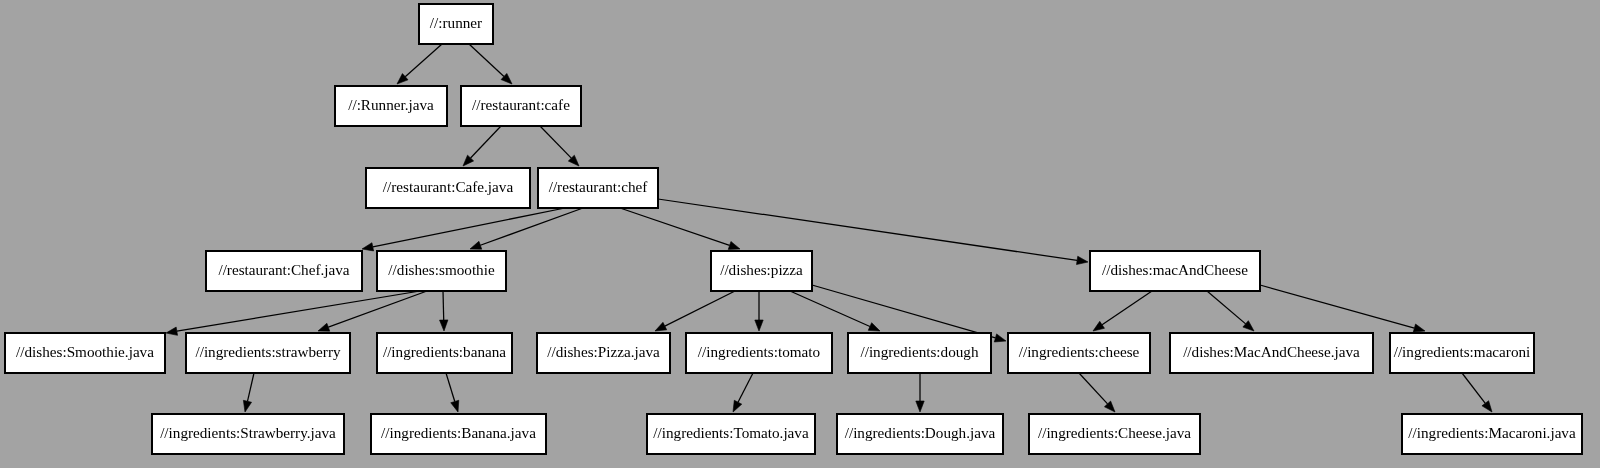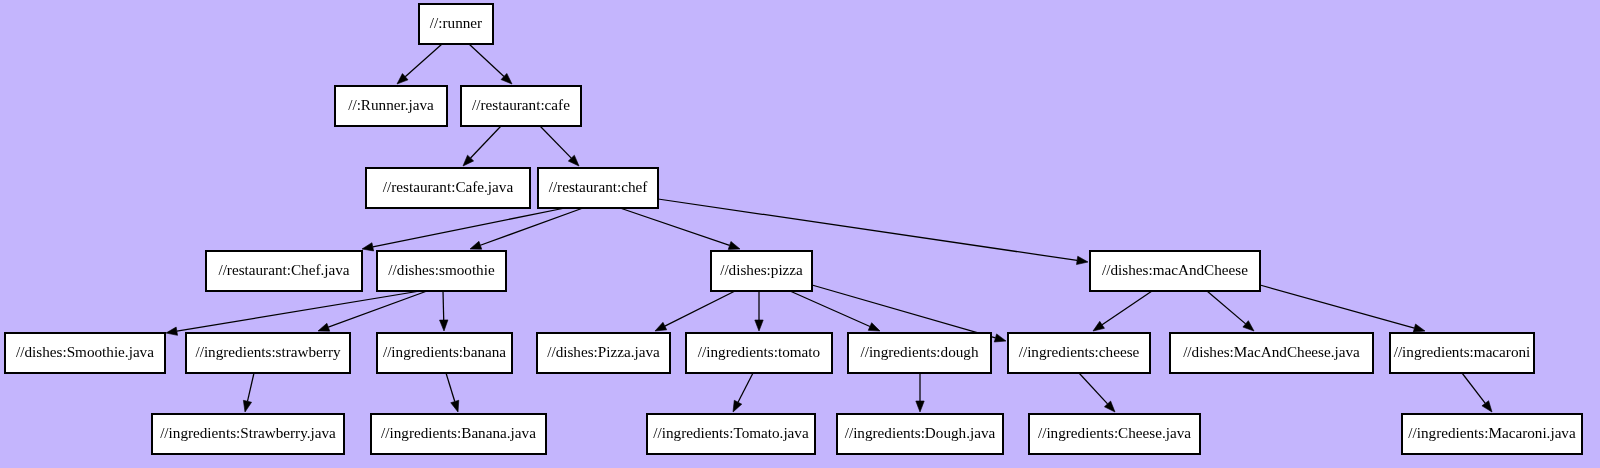--- a/index.html
+++ b/index.html
@@ -11,21 +11,21 @@
   body {
     width: 1600px;
     height: 468px;
     overflow: hidden;
     font-family: "Liberation Serif", "DejaVu Serif", serif;
   }
   #graph-root {
     position: relative;
     width: 1600px;
     height: 468px;
-    background: #c4b5fd;
+    background: #a3a3a3;
   }
   svg#graph-svg {
     position: absolute;
     top: 0;
     left: 0;
     width: 1600px;
     height: 468px;
     display: block;
   }
   .node-rect {

